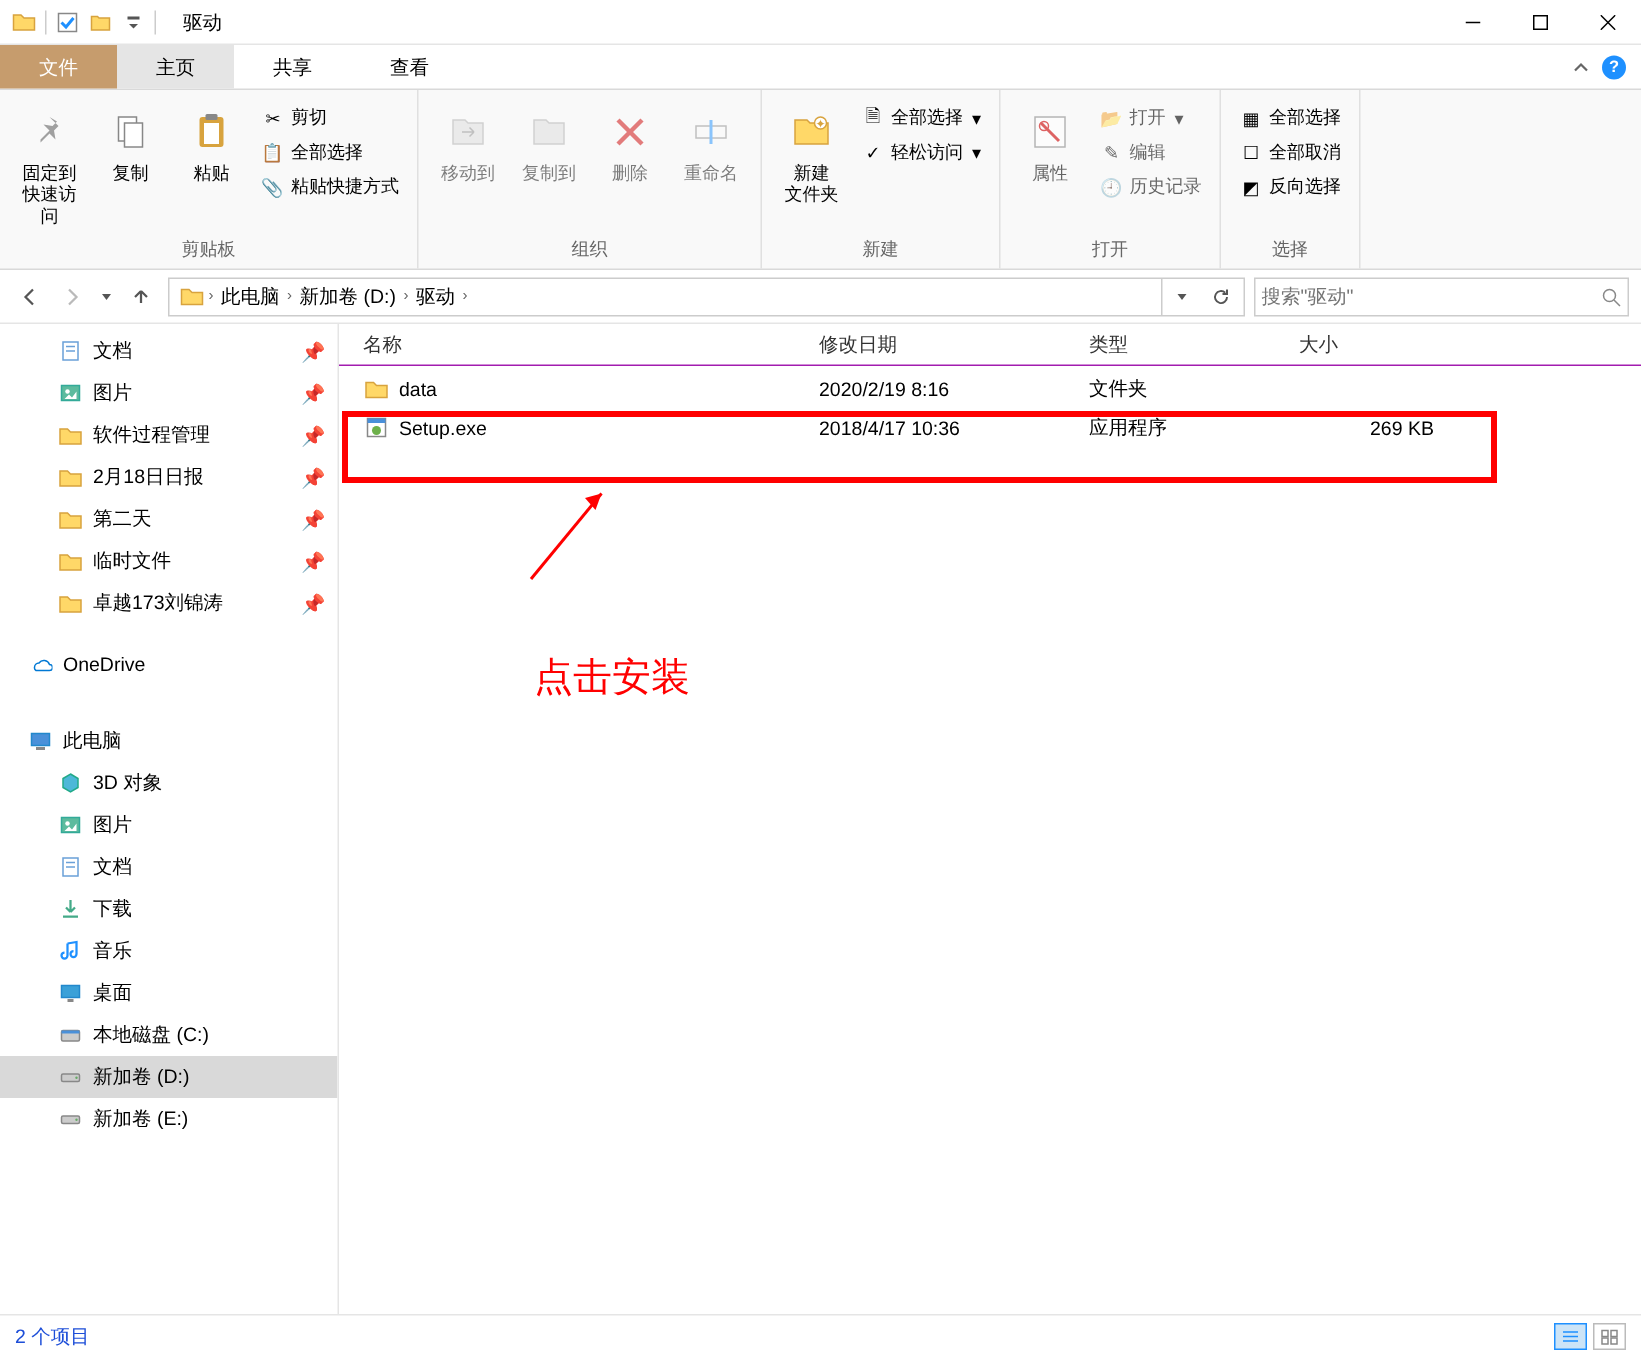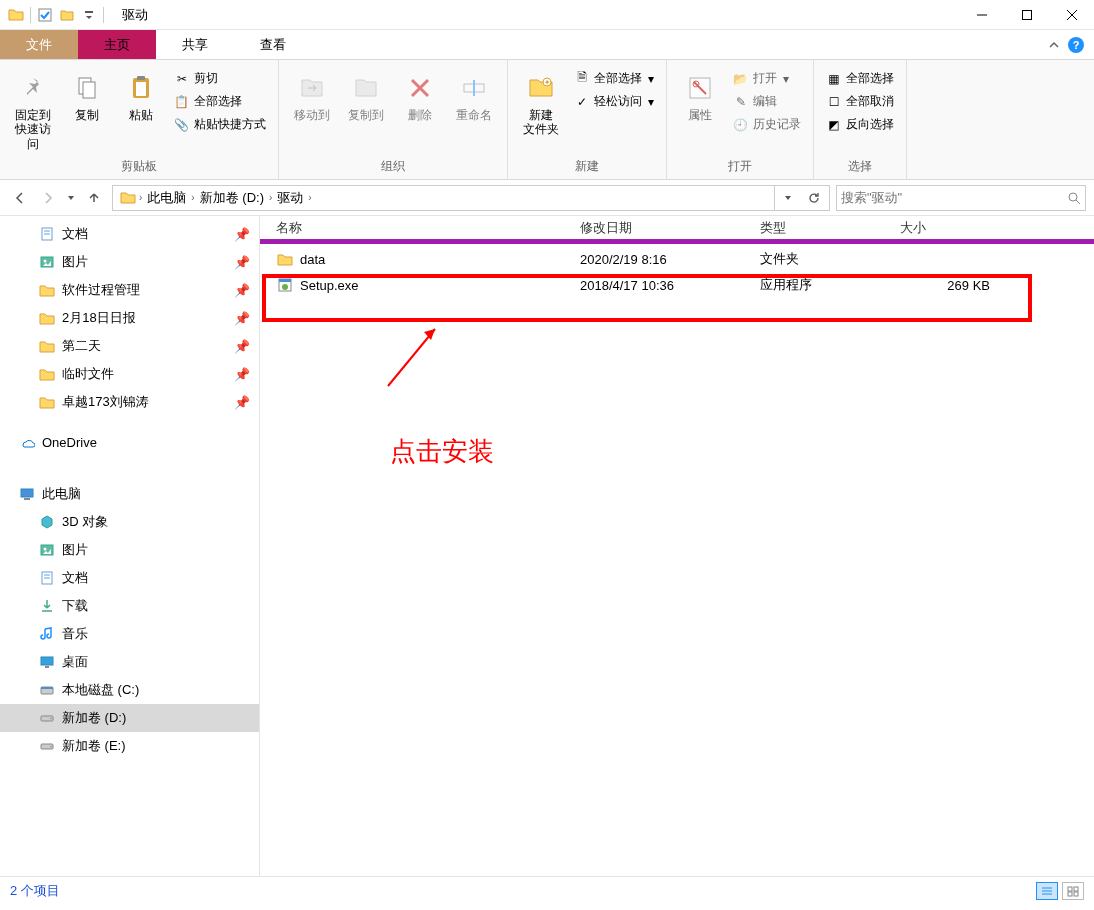--- a/index.html
+++ b/index.html
@@ -7,21 +7,21 @@
 .titlebar { height: 30px; display: flex; align-items: center; border-bottom: 1px solid #e5e5e5; }
 .qat { display: flex; align-items: center; gap: 6px; padding: 0 8px; }
 .qat-icon { width: 16px; height: 16px; display: flex; align-items: center; justify-content: center; }
 .vline { width: 1px; height: 16px; background: #ccc; }
 .title-text { margin-left: 10px; font-size: 13px; }
 .win-controls { margin-left: auto; display: flex; }
 .win-btn { width: 45px; height: 30px; display: flex; align-items: center; justify-content: center; }
 .tabs-row { height: 30px; display: flex; align-items: stretch; border-bottom: 1px solid #d9d9d9; }
 .tab { padding: 0 26px; display: flex; align-items: center; font-size: 13px; cursor: pointer; }
 .tab.file { background: #c69c6d; color: #fff; }
-.tab.active { background: #be185d; }
+.tab.active { background: #e5e5e5; }
 .tabs-right { margin-left: auto; display: flex; align-items: center; gap: 8px; padding-right: 10px; }
 .help-icon { width: 16px; height: 16px; border-radius: 50%; background: #1e90ff; color: #fff; display: flex; align-items: center; justify-content: center; font-size: 11px; font-weight: bold; }
 .ribbon { height: 120px; display: flex; border-bottom: 1px solid #d9d9d9; background: #f9f9f9; }
 .group { display: flex; flex-direction: column; border-right: 1px solid #e0e0e0; padding: 4px 8px 0 8px; }
 .group-content { flex: 1; display: flex; align-items: flex-start; gap: 4px; padding-top: 4px; }
 .group-label { text-align: center; font-size: 12px; color: #666; padding: 2px 0 4px 0; }
 .bigbtn { display: flex; flex-direction: column; align-items: center; width: 50px; padding: 4px 2px; gap: 4px; cursor: pointer; }
 .bigbtn .icon32 { width: 32px; height: 32px; display: flex; align-items: center; justify-content: center; }
 .bigbtn .lbl { font-size: 12px; text-align: center; line-height: 1.2; }
 .smallbtns { display: flex; flex-direction: column; gap: 2px; }
@@ -32,28 +32,28 @@
 .nav-arrow { width: 24px; height: 24px; display: flex; align-items: center; justify-content: center; color: #666; cursor: pointer; }
 .breadcrumb { flex: 1; height: 26px; border: 1px solid #ccc; display: flex; align-items: center; padding: 0 2px; }
 .breadcrumb-path { flex: 1; display: flex; align-items: center; gap: 2px; padding: 0 4px; }
 .bc-sep { color: #666; font-size: 10px; }
 .bc-item { padding: 0 3px; cursor: pointer; font-size: 13px; }
 .breadcrumb-right { display: flex; align-items: center; border-left: 1px solid #ccc; }
 .bc-btn { width: 26px; height: 24px; display: flex; align-items: center; justify-content: center; cursor: pointer; }
 .searchbox { width: 250px; height: 26px; border: 1px solid #ccc; display: flex; align-items: center; padding: 0 4px; }
 .searchbox input { flex: 1; border: none; outline: none; font-size: 13px; color: #888; }
 .body { display: flex; height: 660px; }
-.sidebar { width: 260px; border-right: 1px solid #e5e5e5; overflow-y: auto; padding: 4px 0; }
+.sidebar { width: 226px; border-right: 1px solid #e5e5e5; overflow-y: auto; padding: 4px 0; }
 .tree-item { display: flex; align-items: center; height: 28px; padding-left: 18px; gap: 6px; cursor: pointer; font-size: 13px; }
 .tree-item.selected { background: #d9d9d9; }
 .tree-item.lvl2 { padding-left: 38px; }
 .tree-icon { width: 18px; height: 18px; display: flex; align-items: center; justify-content: center; }
 .pin { margin-left: auto; margin-right: 8px; color: #666; }
 .content { flex: 1; display: flex; flex-direction: column; position: relative; }
-.columns { display: flex; height: 28px; align-items: center; border-bottom: 5px solid #a21caf; font-size: 13px; color: #333; }
+.columns { display: flex; height: 28px; align-items: center; border-bottom: 1px solid #a21caf; font-size: 13px; color: #333; }
 .col-name { width: 320px; padding-left: 16px; }
 .col-date { width: 180px; }
 .col-type { width: 140px; }
 .col-size { width: 100px; }
 .filelist { flex: 1; padding: 2px 0; position: relative; }
 .file-row { display: flex; height: 26px; align-items: center; font-size: 13px; cursor: pointer; }
 .file-row .col-name { display: flex; align-items: center; gap: 6px; padding-left: 16px; }
 .file-row .col-size { text-align: right; padding-right: 10px; }
 .highlight-box { position: absolute; border: 4px solid #ff0000; pointer-events: none; }
 .annotation-arrow { position: absolute; pointer-events: none; }

